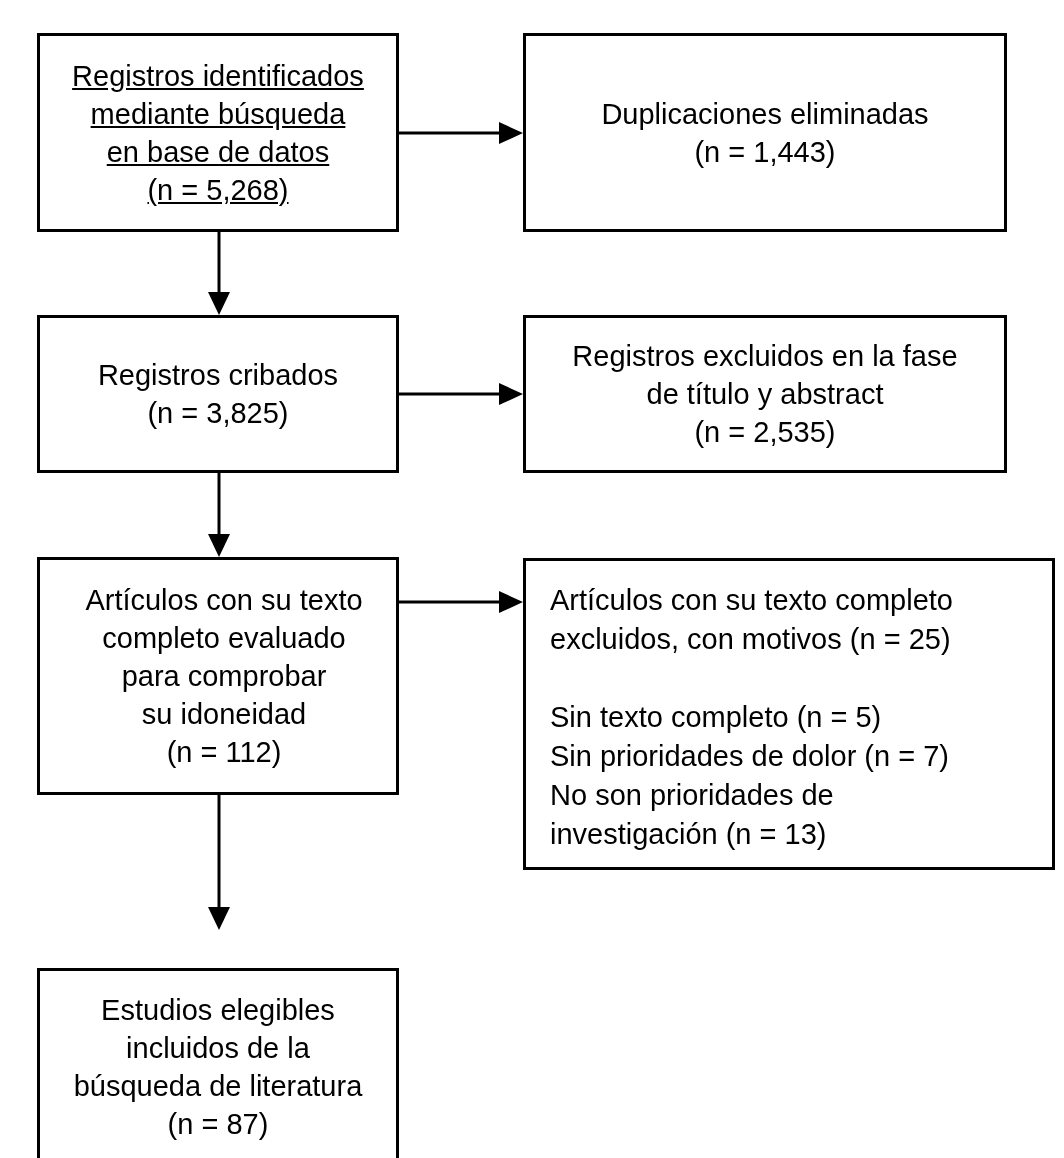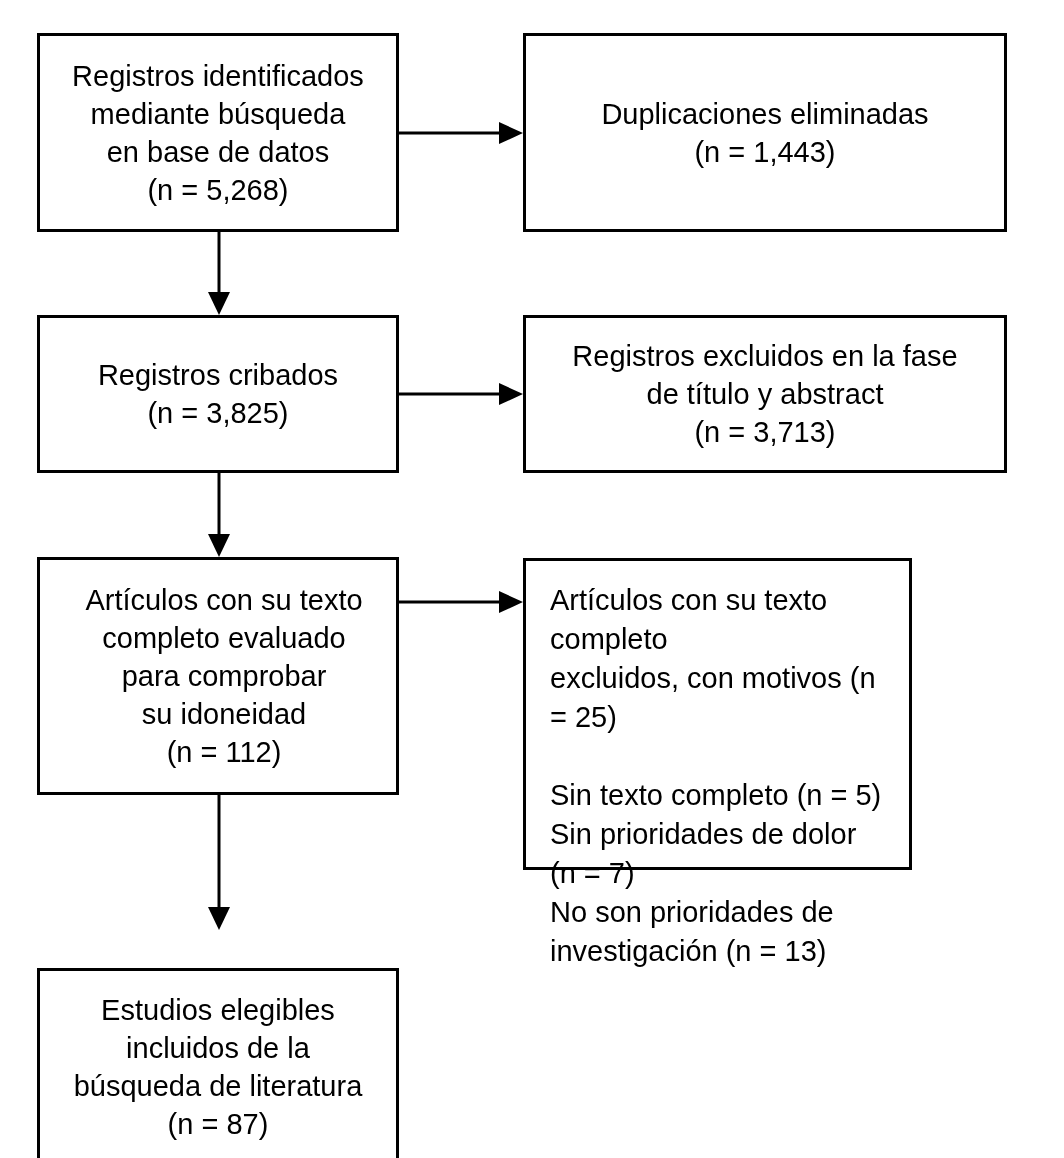--- a/index.html
+++ b/index.html
@@ -41,26 +41,26 @@
   .box.top-left-aligned {
     align-items: flex-start;
     justify-content: flex-start;
     padding: 20px 20px 20px 24px;
   }
   .box.top-left-aligned .box-text {
     text-align: left;
     line-height: 39px;
   }
   
-  .b-identified            { left: 37px;  top: 33px;  width: 362px; height: 199px; }
+  .b-identified            { left: 37px;  top: 33px;  width: 362px; height: 199px; text-decoration: underline; }
   .b-duplicates            { left: 523px; top: 33px;  width: 484px; height: 199px; }
   .b-screened              { left: 37px;  top: 315px; width: 362px; height: 158px; justify-content: center; }
   .b-excluded-title        { left: 523px; top: 315px; width: 484px; height: 158px; }
   .b-fulltext-assessed     { left: 37px;  top: 557px; width: 362px; height: 238px; padding-left: 12px; }
-  .b-fulltext-excluded     { left: 523px; top: 558px; width: 389px; height: 312px; }
+  .b-fulltext-excluded     { left: 523px; top: 558px; width: 532px; height: 312px; }
   .b-included              { left: 37px;  top: 930px; width: 362px; height: 198px; margin-top: 38px; }
 </style>
 </head>
 <body>
 
 <div class="canvas">
 
   <svg class="arrows" viewBox="0 0 1064 1158" xmlns="http://www.w3.org/2000/svg">
 
     <g>
@@ -107,21 +107,21 @@
   </div>
 
   <div class="box b-screened">
     <div class="box-text">Registros cribados
 (n = 3,825)</div>
   </div>
 
   <div class="box b-excluded-title">
     <div class="box-text">Registros excluidos en la fase
 de título y abstract
-(n = 3,713)</div>
+(n = 2,535)</div>
   </div>
 
   <div class="box b-fulltext-assessed">
     <div class="box-text">Artículos con su texto
 completo evaluado
 para comprobar
 su idoneidad
 (n = 112)</div>
   </div>
 

